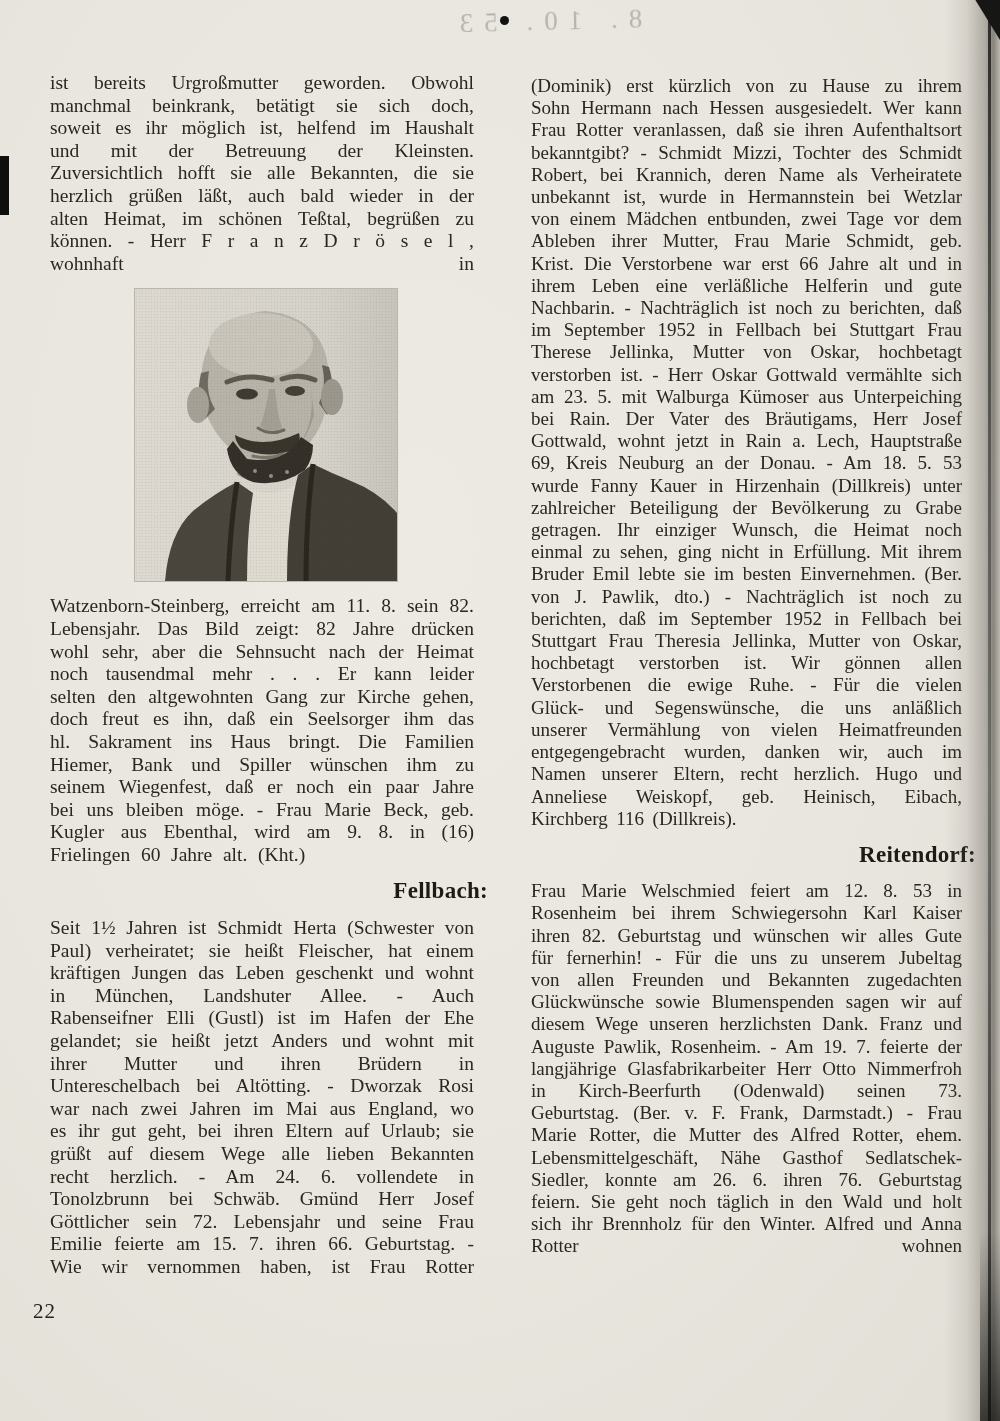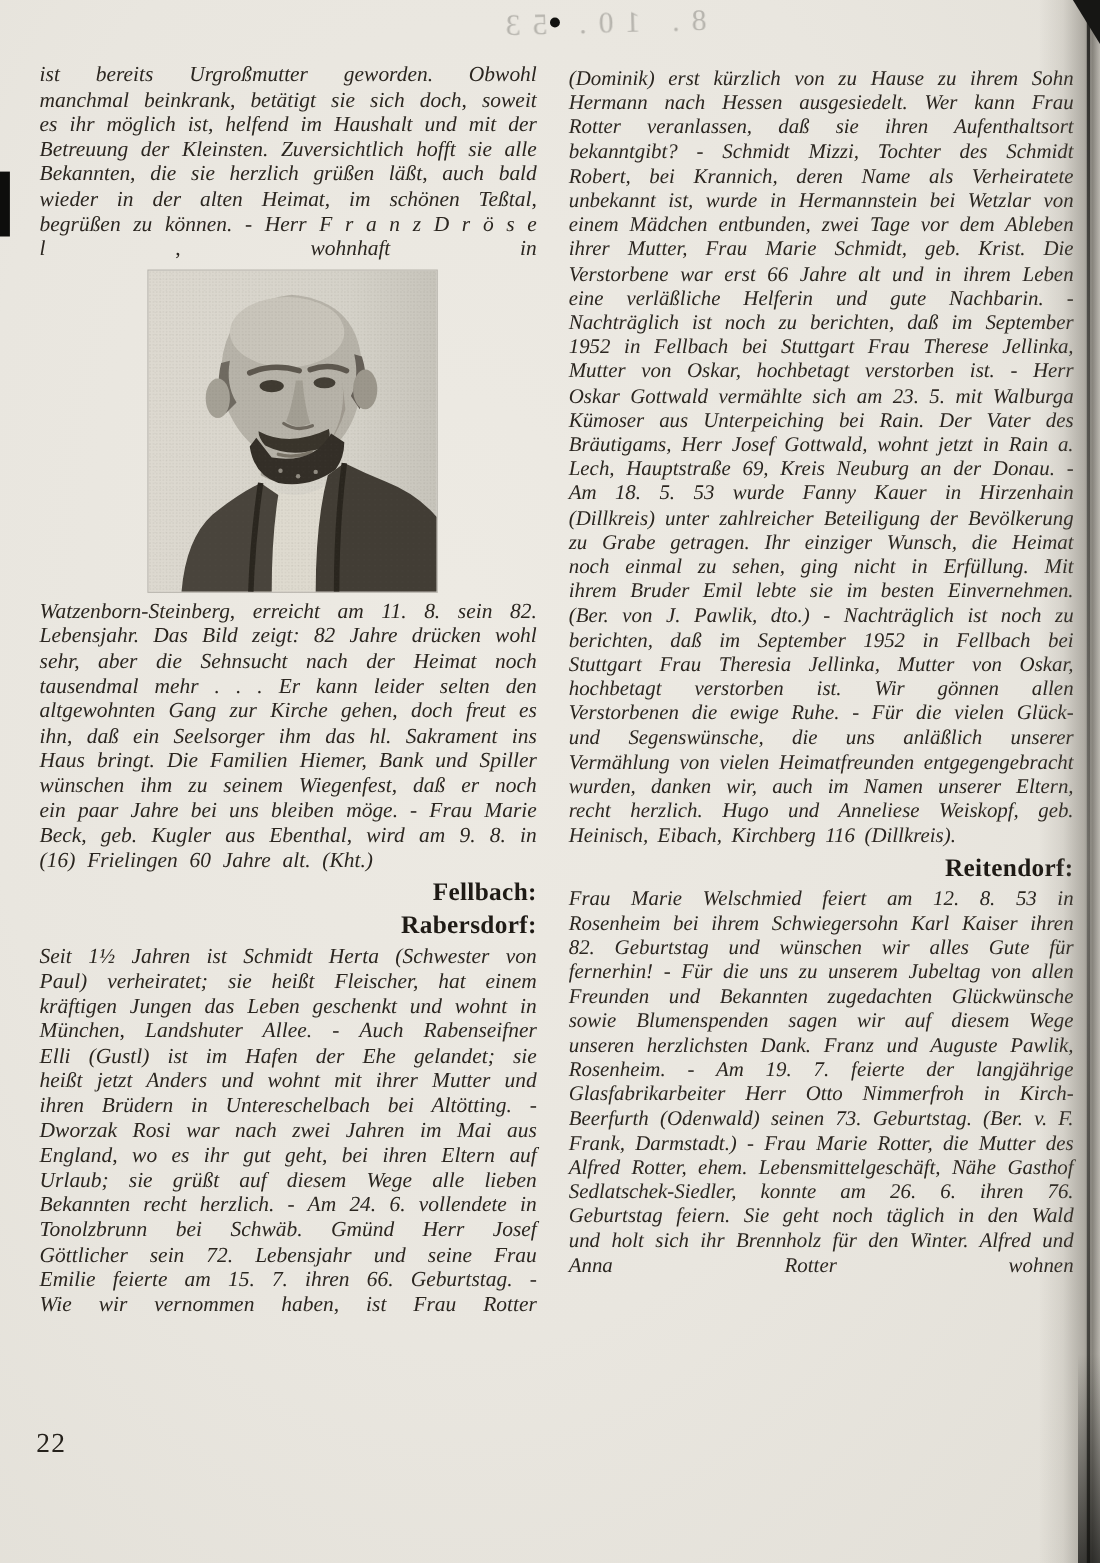--- a/index.html
+++ b/index.html
@@ -7,26 +7,26 @@
     position:relative;
     width:1000px;height:1421px;
     background:radial-gradient(ellipse at 42% 38%, #edeae3 0%, #e9e6df 55%, #e2dfd7 100%);
     font-family:"Liberation Serif","DejaVu Serif",serif;
     color:#2b2620;
     overflow:hidden;
   }
   .col{position:absolute;top:58px;text-align:justify;}
   .col-left{left:36px;width:452px;font-size:19.5px;line-height:22.6px;word-spacing:.3em;}
   .col-right{left:517px;top:61px;width:459px;font-size:19px;line-height:22.2px;word-spacing:.2em;}
-  .col p{margin:0;font-style:italic;}
+  .col p{margin:14px;}
   p.cont{text-align-last:justify;}
   h3.section{font-size:23px;font-weight:bold;margin:6px 0 7px 0;letter-spacing:.3px;color:#1e1a15;word-spacing:normal;text-align:right;}
   figure.portrait{margin:7px 0 8px 99px;width:262px;height:292px;padding:0;
     outline:1px solid rgba(125,120,110,.45);}
-  .page-number{position:absolute;left:33px;top:1299px;font-size:25px;letter-spacing:1px;color:#26221c;}
+  .page-number{position:absolute;left:33px;top:1299px;font-size:21px;letter-spacing:1px;color:#26221c;}
   
   .stamp{
     position:absolute;left:428px;top:6px;width:235px;
     transform:scaleX(-1) rotate(1.5deg);
     font-size:27px;letter-spacing:11px;
     color:#8d8b85;opacity:.55;
     filter:blur(.4px);
     text-align:center;
   }
   .ink-dot{position:absolute;left:500px;top:16px;width:9px;height:9px;border-radius:50%;background:#121210;}
@@ -108,21 +108,20 @@
 
         <rect width="262" height="292" fill="url(#halftone)"></rect>
         <rect width="262" height="292" fill="url(#halftone2)"></rect>
       </svg>
     </figure>
 
     <p>Watzenborn-Steinberg, erreicht am 11. 8. sein 82. Lebensjahr. Das Bild zeigt: 82 Jahre drücken wohl sehr, aber die Sehnsucht nach der Heimat noch tausendmal mehr . . . Er kann leider selten den altgewohnten Gang zur Kirche gehen, doch freut es ihn, daß ein Seelsorger ihm das hl. Sakrament ins Haus bringt. Die Familien Hiemer, Bank und Spiller wünschen ihm zu seinem Wiegenfest, daß er noch ein paar Jahre bei uns bleiben möge. - Frau Marie Beck, geb. Kugler aus Ebenthal, wird am 9. 8. in (16) Frielingen 60 Jahre alt. (Kht.)</p>
 
     <h3 class="section">Fellbach:</h3>
 
-    <h3 class="section">Rabersdorf:</h3>
     <p class="cont">Seit 1½ Jahren ist Schmidt Herta (Schwester von Paul) verheiratet; sie heißt Fleischer, hat einem kräftigen Jungen das Leben geschenkt und wohnt in München, Landshuter Allee. - Auch Rabenseifner Elli (Gustl) ist im Hafen der Ehe gelandet; sie heißt jetzt Anders und wohnt mit ihrer Mutter und ihren Brüdern in Untereschelbach bei Altötting. - Dworzak Rosi war nach zwei Jahren im Mai aus England, wo es ihr gut geht, bei ihren Eltern auf Urlaub; sie grüßt auf diesem Wege alle lieben Bekannten recht herzlich. - Am 24. 6. vollendete in Tonolzbrunn bei Schwäb. Gmünd Herr Josef Göttlicher sein 72. Lebensjahr und seine Frau Emilie feierte am 15. 7. ihren 66. Geburtstag. - Wie wir vernommen haben, ist Frau Rotter</p>
   </div>
 
   <div class="col col-right">
     <p>(Dominik) erst kürzlich von zu Hause zu ihrem Sohn Hermann nach Hessen ausgesiedelt. Wer kann Frau Rotter veranlassen, daß sie ihren Aufenthaltsort bekanntgibt? - Schmidt Mizzi, Tochter des Schmidt Robert, bei Krannich, deren Name als Verheiratete unbekannt ist, wurde in Hermannstein bei Wetzlar von einem Mädchen entbunden, zwei Tage vor dem Ableben ihrer Mutter, Frau Marie Schmidt, geb. Krist. Die Verstorbene war erst 66 Jahre alt und in ihrem Leben eine verläßliche Helferin und gute Nachbarin. - Nachträglich ist noch zu berichten, daß im September 1952 in Fellbach bei Stuttgart Frau Therese Jellinka, Mutter von Oskar, hochbetagt verstorben ist. - Herr Oskar Gottwald vermählte sich am 23. 5. mit Walburga Kümoser aus Unterpeiching bei Rain. Der Vater des Bräutigams, Herr Josef Gottwald, wohnt jetzt in Rain a. Lech, Hauptstraße 69, Kreis Neuburg an der Donau. - Am 18. 5. 53 wurde Fanny Kauer in Hirzenhain (Dillkreis) unter zahlreicher Beteiligung der Bevölkerung zu Grabe getragen. Ihr einziger Wunsch, die Heimat noch einmal zu sehen, ging nicht in Erfüllung. Mit ihrem Bruder Emil lebte sie im besten Einvernehmen. (Ber. von J. Pawlik, dto.) - Nachträglich ist noch zu berichten, daß im September 1952 in Fellbach bei Stuttgart Frau Theresia Jellinka, Mutter von Oskar, hochbetagt verstorben ist. Wir gönnen allen Verstorbenen die ewige Ruhe. - Für die vielen Glück- und Segenswünsche, die uns anläßlich unserer Vermählung von vielen Heimatfreunden entgegengebracht wurden, danken wir, auch im Namen unserer Eltern, recht herzlich. Hugo und Anneliese Weiskopf, geb. Heinisch, Eibach, Kirchberg 116 (Dillkreis).</p>
 
     <h3 class="section">Reitendorf:</h3>
     <p class="cont">Frau Marie Welschmied feiert am 12. 8. 53 in Rosenheim bei ihrem Schwiegersohn Karl Kaiser ihren 82. Geburtstag und wünschen wir alles Gute für fernerhin! - Für die uns zu unserem Jubeltag von allen Freunden und Bekannten zugedachten Glückwünsche sowie Blumenspenden sagen wir auf diesem Wege unseren herzlichsten Dank. Franz und Auguste Pawlik, Rosenheim. - Am 19. 7. feierte der langjährige Glasfabrikarbeiter Herr Otto Nimmerfroh in Kirch-Beerfurth (Odenwald) seinen 73. Geburtstag. (Ber. v. F. Frank, Darmstadt.) - Frau Marie Rotter, die Mutter des Alfred Rotter, ehem. Lebensmittelgeschäft, Nähe Gasthof Sedlatschek-Siedler, konnte am 26. 6. ihren 76. Geburtstag feiern. Sie geht noch täglich in den Wald und holt sich ihr Brennholz für den Winter. Alfred und Anna Rotter wohnen</p>
   </div>
 

